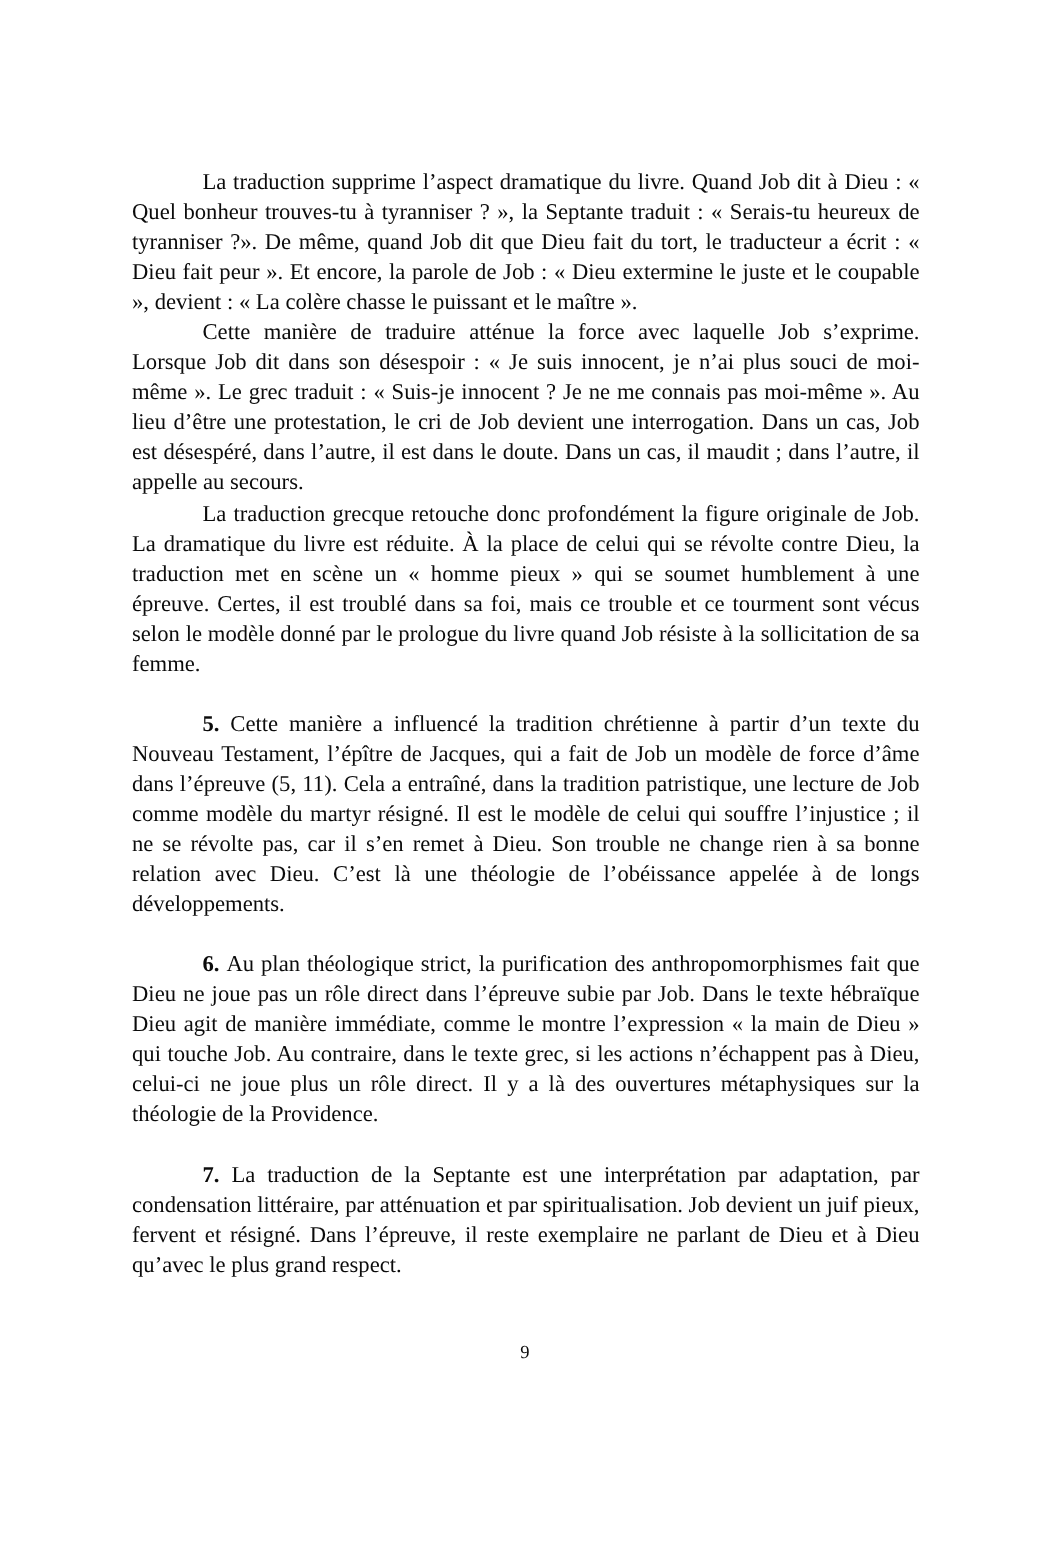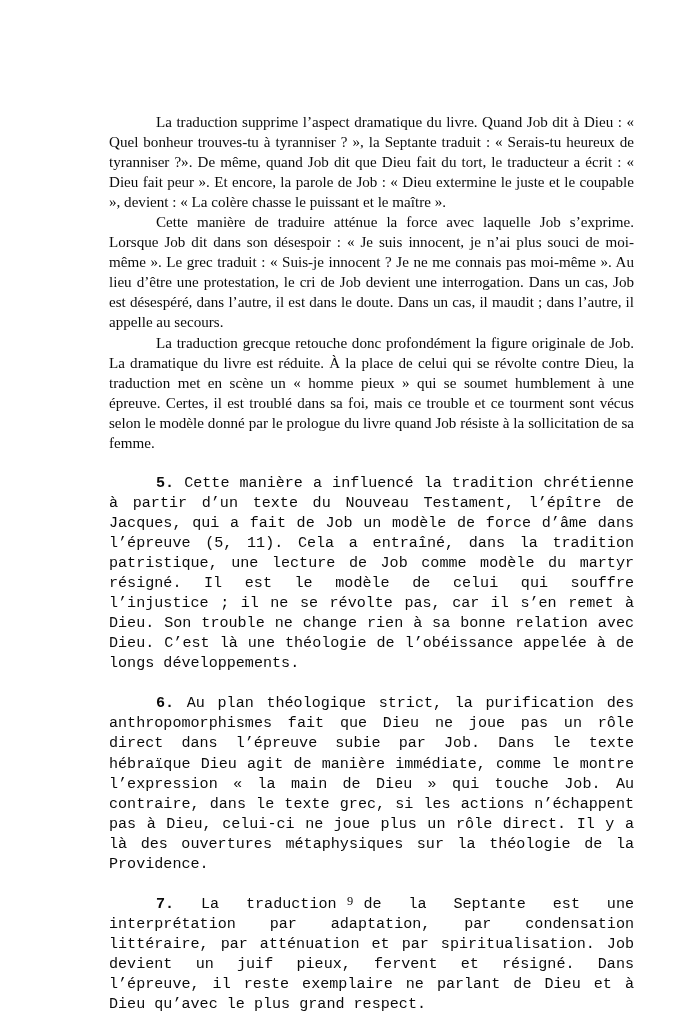--- a/index.html
+++ b/index.html
@@ -15,37 +15,35 @@
     background: #ffffff;
     margin: 0 auto;
     overflow: hidden;
     box-sizing: border-box;
   }
   .text-column {
     position: absolute;
     left: 88px;
     top: 112px;
     width: 525px;
-    margin-left: 21px;
   }
   .para {
     margin: 0;
     font-family: "Liberation Serif", "DejaVu Serif", serif;
     font-size: 15.1px;
     line-height: 20.05px;
     color: #0b0b0b;
     text-align: justify;
     text-justify: inter-word;
     text-indent: 47px;
     hyphens: none;
     -webkit-hyphens: none;
   }
   .para.gap-before {
     margin-top: 20.05px;
-    font-family: Liberation Mono, monospace;
   }
   .para .num {
     font-weight: bold;
   }
   .page-number {
     position: absolute;
     left: 0;
     right: 0;
     top: 894px;
     text-align: center;

